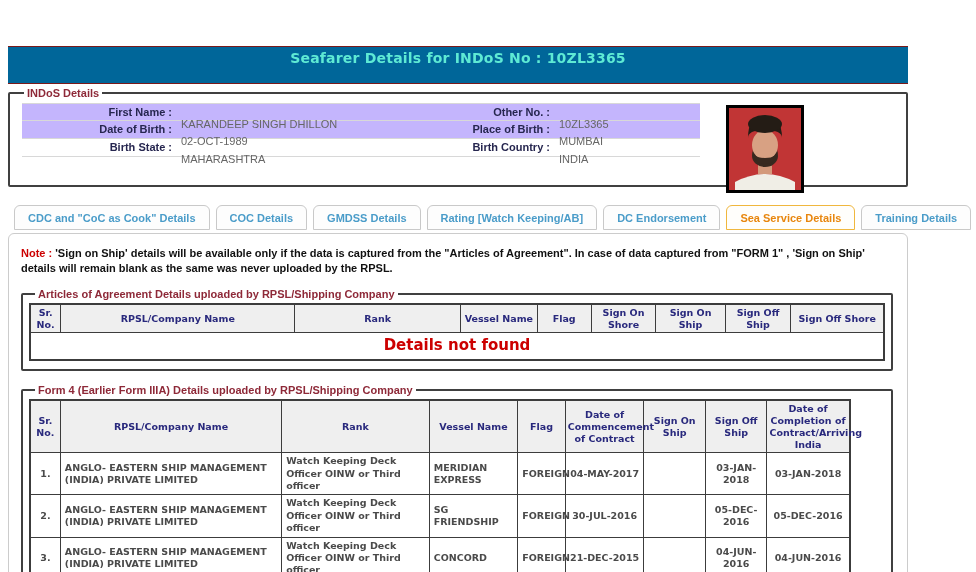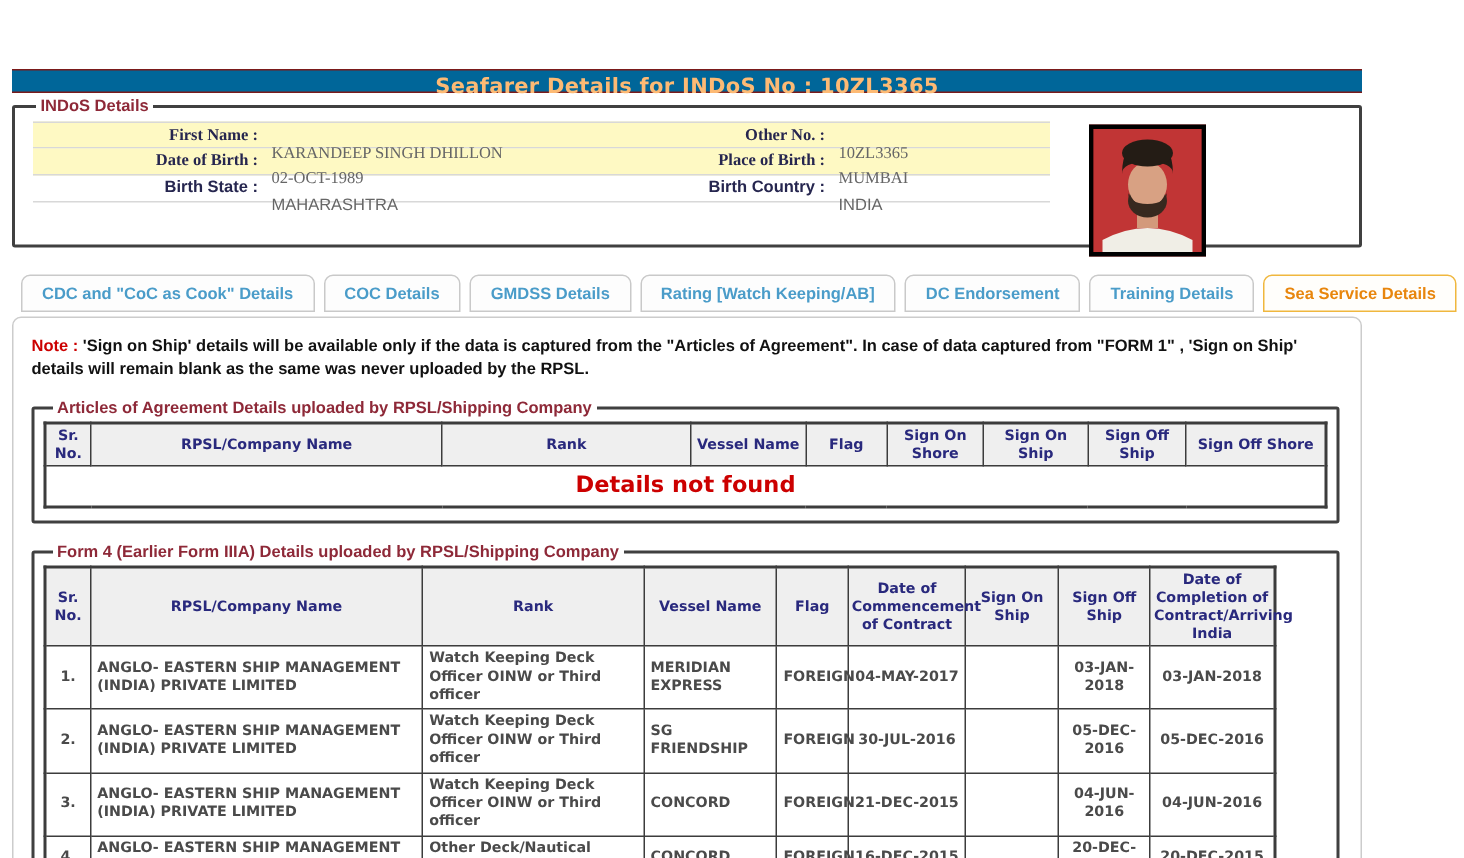--- a/index.html
+++ b/index.html
@@ -1,32 +1,32 @@
 <!DOCTYPE html>
 <html><head>
 <meta charset="utf-8">
 <style>
   * { box-sizing: border-box; margin: 0; padding: 0; }
   html, body { width: 976px; height: 572px; background: #fff; overflow: hidden;
     font-family: "Liberation Sans", sans-serif; }
   .container { width: 900px; margin: 46px 0 0 8px; }
 
   
-  .title-bar { height: 16px; background: #006699; border-top: 1px solid #7a1a1a;
-    border-bottom: 1px solid #7a1a1a; color: #fdba74; text-align: center;
+  .title-bar { height: 38px; background: #006699; border-top: 1px solid #7a1a1a;
+    border-bottom: 1px solid #7a1a1a; color: #5eead4; text-align: center;
     font: bold 14px "DejaVu Sans", sans-serif; line-height: 23px; letter-spacing: .2px; }
 
   
   fieldset { border: 2px solid #404040; border-radius: 2px; }
   legend { font: bold 11px "Liberation Sans", sans-serif; color: #8e2938; padding: 0 3px; margin-left: 6px; }
   .indos-fs { margin-top: 3px; padding: 4px 8px 10px 8px; position: relative; height: 100px; }
   .ind-rows { margin-right: 198px; margin-left: 4px; }
   .ind-row { display: flex; height: 18px; line-height: 17px; border-bottom: 1px solid #d8d8d8; }
   .ind-row:first-child { border-top: 1px solid #d8d8d8; }
-  .ind-row.striped { background: #fef9c3; font-family: Liberation Serif, serif; }
+  .ind-row.striped { background: #c4b5fd; }
   .ind-row .lbl { font-weight: bold; font-size: 11px; color: #26264f; text-align: right; }
   .ind-row .val { font-size: 11px; color: #666; padding-left: 9px; margin-top: 12px; }
   .c1 { width: 150px; } .c2 { flex: 1; } .c3 { width: 135px; } .c4 { width: 150px; }
   .photo { position: absolute; top: 6px; right: 102px; width: 78px; height: 88px;
     border: 3px solid #000; background: #c13535; }
 
   
   .tabs { display: flex; gap: 6px; margin: 18px 0 0 6px; align-items: flex-end; }
   .tab { border: 1px solid #c9c9c9; border-radius: 6px 6px 0 0; background: #fdfdfd;
     padding: 6px 13px 5px; font: bold 11px "Liberation Sans", sans-serif; color: #4a9cc9;
@@ -96,22 +96,22 @@
       </svg>
     </div>
   </fieldset>
 
   <div class="tabs">
     <div class="tab">CDC and "CoC as Cook" Details</div>
     <div class="tab">COC Details</div>
     <div class="tab">GMDSS Details</div>
     <div class="tab">Rating [Watch Keeping/AB]</div>
     <div class="tab">DC Endorsement</div>
+    <div class="tab active">Sea Service Details</div>
     <div class="tab">Training Details</div>
-    <div class="tab active">Sea Service Details</div>
   </div>
 
   <div class="main-box">
 
     <div class="note">
       <span class="note-label">Note :</span><span> 'Sign on Ship' details will be available only if the data is captured from the "Articles of Agreement". In case of data captured from "FORM 1" , 'Sign on Ship' details will remain blank as the same was never uploaded by the RPSL.</span>
     </div>
 
     <fieldset class="tbl-fs">
       <legend>Articles of Agreement Details uploaded by RPSL/Shipping Company</legend>

